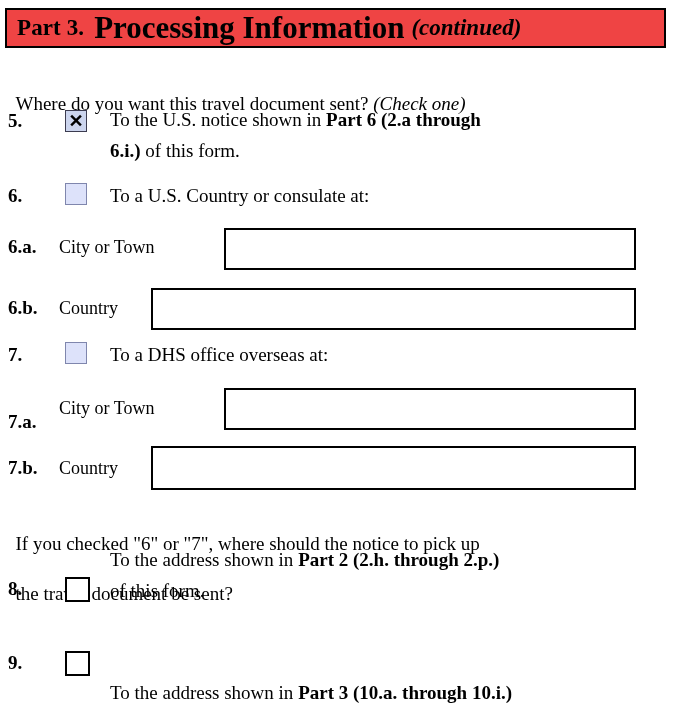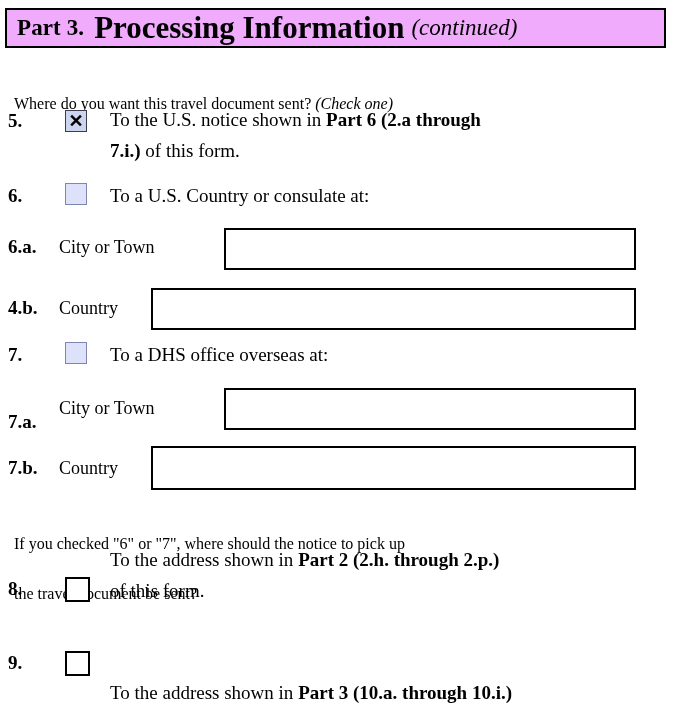--- a/index.html
+++ b/index.html
@@ -17,50 +17,50 @@
   }
 
   
   .part-header {
     position: absolute;
     left: 5px;
     top: 8px;
     width: 661px;
     height: 40px;
     box-sizing: border-box;
-    background: #f0abfc;
+    background: #ef4444;
     border: 2px solid #000000;
     display: flex;
     align-items: center;
     padding-left: 10px;
   }
   .part-header .ph-part {
     font-size: 23px;
     font-weight: bold;
     letter-spacing: 0.1px;
     white-space: pre;
   }
   .part-header .ph-title {
     font-size: 31px;
     font-weight: bold;
     margin-left: 10px;
     white-space: pre;
   }
   .part-header .ph-cont {
     font-size: 23px;
     font-style: italic;
-    font-weight: normal;
+    font-weight: bold;
     margin-left: 7px;
     white-space: pre;
   }
 
   
   .prompt {
     position: absolute;
-    font-size: 16px;
+    font-size: 19px;
     line-height: 25px;
     white-space: pre-wrap;
   }
   .prompt .it {
     font-style: italic;
   }
 
   
   .num {
     position: absolute;
@@ -140,34 +140,34 @@
 <div class="prompt" style="left:6px; top:66px; width:650px;">
   <span>Where do you want this travel document sent? </span><span class="it">(Check one)</span>
 </div>
 
 <div class="num" style="left:8px; top:110px;">5.</div>
 <div class="cb-filled checked" style="left:65px; top:110px;">
   <span class="x-mark">✕</span>
 </div>
 <div class="opt-text" style="left:110px; top:104px; width:550px;">
   <span>To the U.S. notice shown in </span><b>Part 6 (2.a through</b><br>
-  <b>7.i.)</b><span> of this form.</span>
+  <b>6.i.)</b><span> of this form.</span>
 </div>
 
 <div class="num" style="left:8px; top:185px;">6.</div>
 <div class="cb-filled" style="left:65px; top:183px;">
   <span class="x-mark"></span>
 </div>
 <div class="opt-text" style="left:110px; top:180px; width:550px;">To a U.S. Country or consulate at:</div>
 
 <div class="num" style="left:8px; top:236px;">6.a.</div>
 <div class="field-label" style="left:59px; top:236px;">City or Town</div>
 <input class="field-box" style="left: 224px; top: 228px; width: 412px; height: 42px;" type="text" value="">
 
-<div class="num" style="left:8px; top:297px;">4.b.</div>
+<div class="num" style="left:8px; top:297px;">6.b.</div>
 <div class="field-label" style="left:59px; top:297px;">Country</div>
 <input class="field-box" style="left: 151px; top: 288px; width: 485px; height: 42px;" type="text" value="">
 
 <div class="num" style="left:8px; top:344px;">7.</div>
 <div class="cb-filled" style="left:65px; top:342px;">
   <span class="x-mark"></span>
 </div>
 <div class="opt-text" style="left:110px; top:339px; width:550px;">To a DHS office overseas at:</div>
 
 <div class="num" style="left:8px; top:411px;">7.a.</div>

